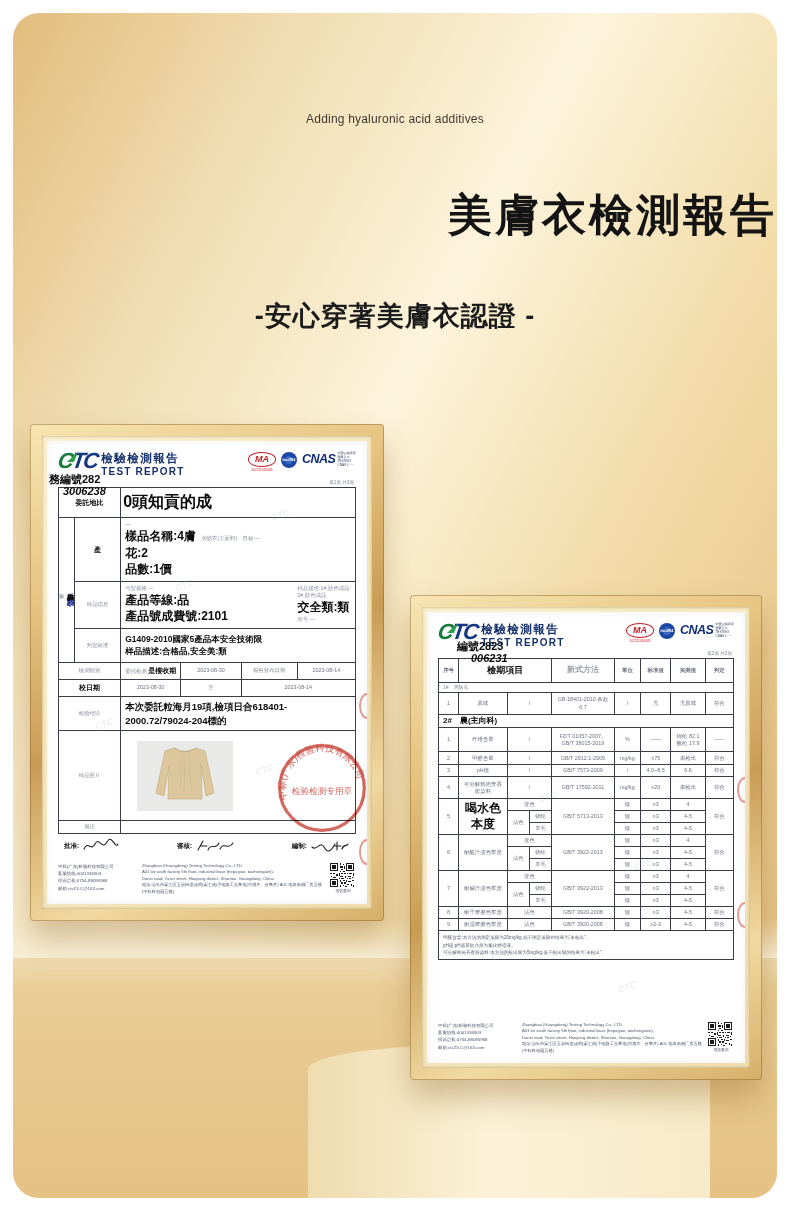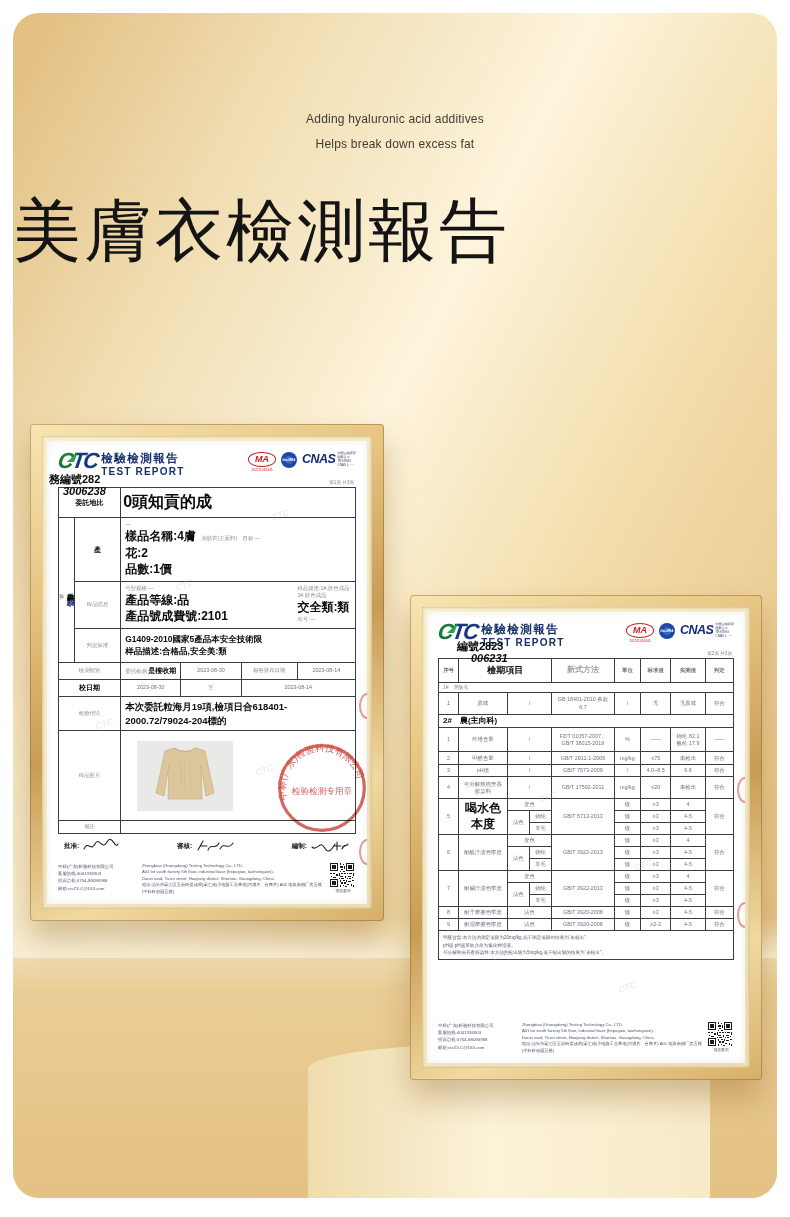--- a/index.html
+++ b/index.html
@@ -13,21 +13,21 @@
   .band { position:absolute; left:0; top:942px; width:100%; height:243px; z-index:1;
           background:linear-gradient(180deg,#f0ddb2 0%,#e9cd96 14%,#e5c184 100%); }
   .band-light { position:absolute; left:0; top:905px; width:100%; height:40px; z-index:1;
           background:linear-gradient(180deg,rgba(253,245,222,0),#f9efd6); }
   .cylinder { position:absolute; left:295px; top:1030px; width:402px; height:155px; z-index:2;
           background:linear-gradient(90deg,#efdcae 0%,#fbf2d8 45%,#f7eac8 100%);
           border-radius:50% 50% 0 0 / 26px 26px 0 0; }
 
   
   .hero-en { position:absolute; width:100%; text-align:center; color:#3f3b33; font-size:12px; letter-spacing:.2px; z-index:3; }
-  .hero-title { position:absolute; top:173px; width:100%; text-align:left; font-size:68px; font-weight:400; color:#141414; letter-spacing:3px; z-index:3; }
+  .hero-title { position:absolute; top:173px; width:100%; text-align:right; font-size:44px; font-weight:700; color:#141414; letter-spacing:3px; z-index:3; }
   .hero-sub { position:absolute; top:285px; width:100%; text-align:center; font-size:27px; font-weight:800; color:#1c1c1c; letter-spacing:1px; z-index:3; }
 
   
   .frame { position:absolute; z-index:3; padding:12px; border-radius:4px;
            background:linear-gradient(155deg,#f7e5b2 0%,#e6c380 28%,#c99c55 52%,#f1d9a1 78%,#d6af68 100%);
            box-shadow:0 18px 30px rgba(146,102,40,.38), inset 0 0 0 1px rgba(122,82,22,.4); }
   .frame-left  { left:17px;  top:411px; width:354px; height:497px; }
   .frame-right { left:397px; top:582px; width:352px; height:485px; }
   .mat { width:100%; height:100%; padding:5px; background:linear-gradient(135deg,#faf0cf,#eeddae); box-shadow:inset 0 0 3px rgba(120,85,25,.5); }
   .paper { position:relative; width:100%; height:100%; background:#ffffff; padding:9px 11px; overflow:hidden;
@@ -105,22 +105,22 @@
 </head>
 <body>
 
 <div class="page">
   <div class="card">
     <div class="band"></div>
     <div class="band-light"></div>
     <div class="cylinder"></div>
 
     <div class="hero-en" style="top:99px;">Adding hyaluronic acid additives</div>
-    <div class="hero-en" style="top:124px;">Helps break down excess fat</div>
     <div class="hero-title">美膚衣檢測報告</div>
+    <div class="hero-sub">-安心穿著美膚衣認證 -</div>
 
     <div class="frame frame-left">
       <div class="mat">
         <div class="paper">
           <span class="wm" style="left:40%;top:30%;">CTC</span>
           <span class="wm" style="left:70%;top:15%;">CTC</span>
           <span class="wm" style="left:15%;top:60%;">CTC</span>
           <span class="wm" style="left:65%;top:70%;">CTC</span>
 
           <div class="cert-head">

